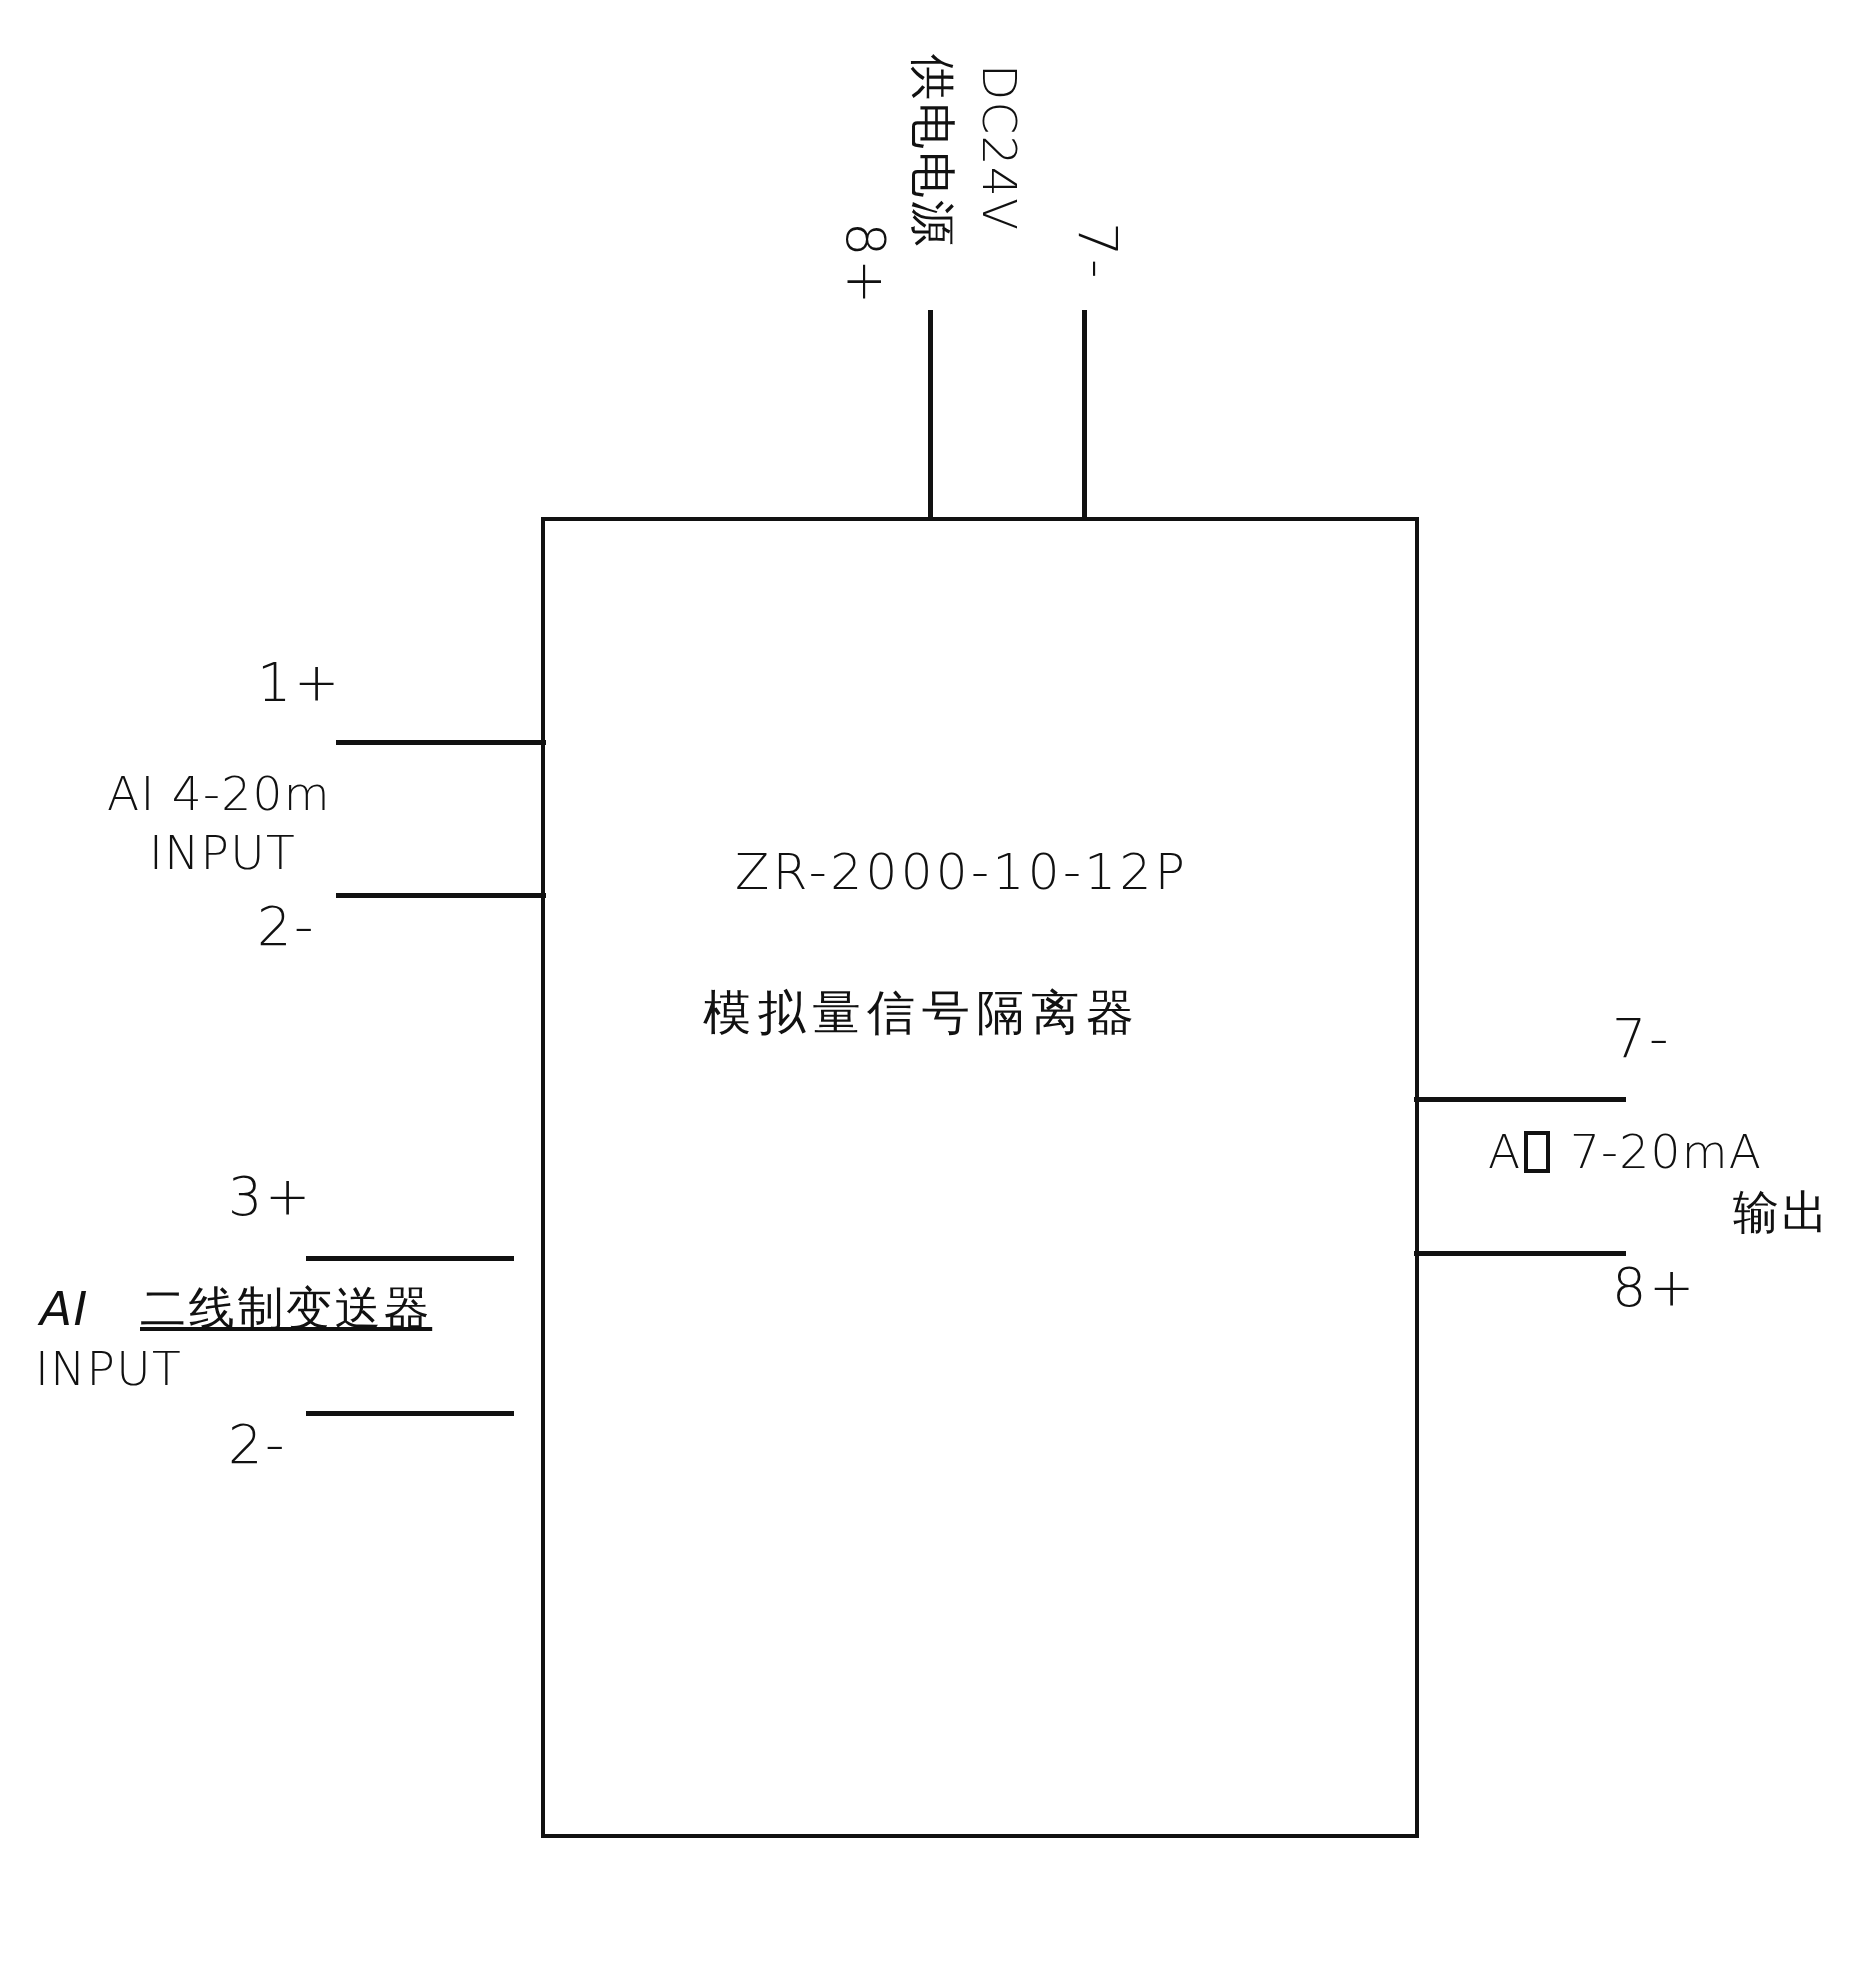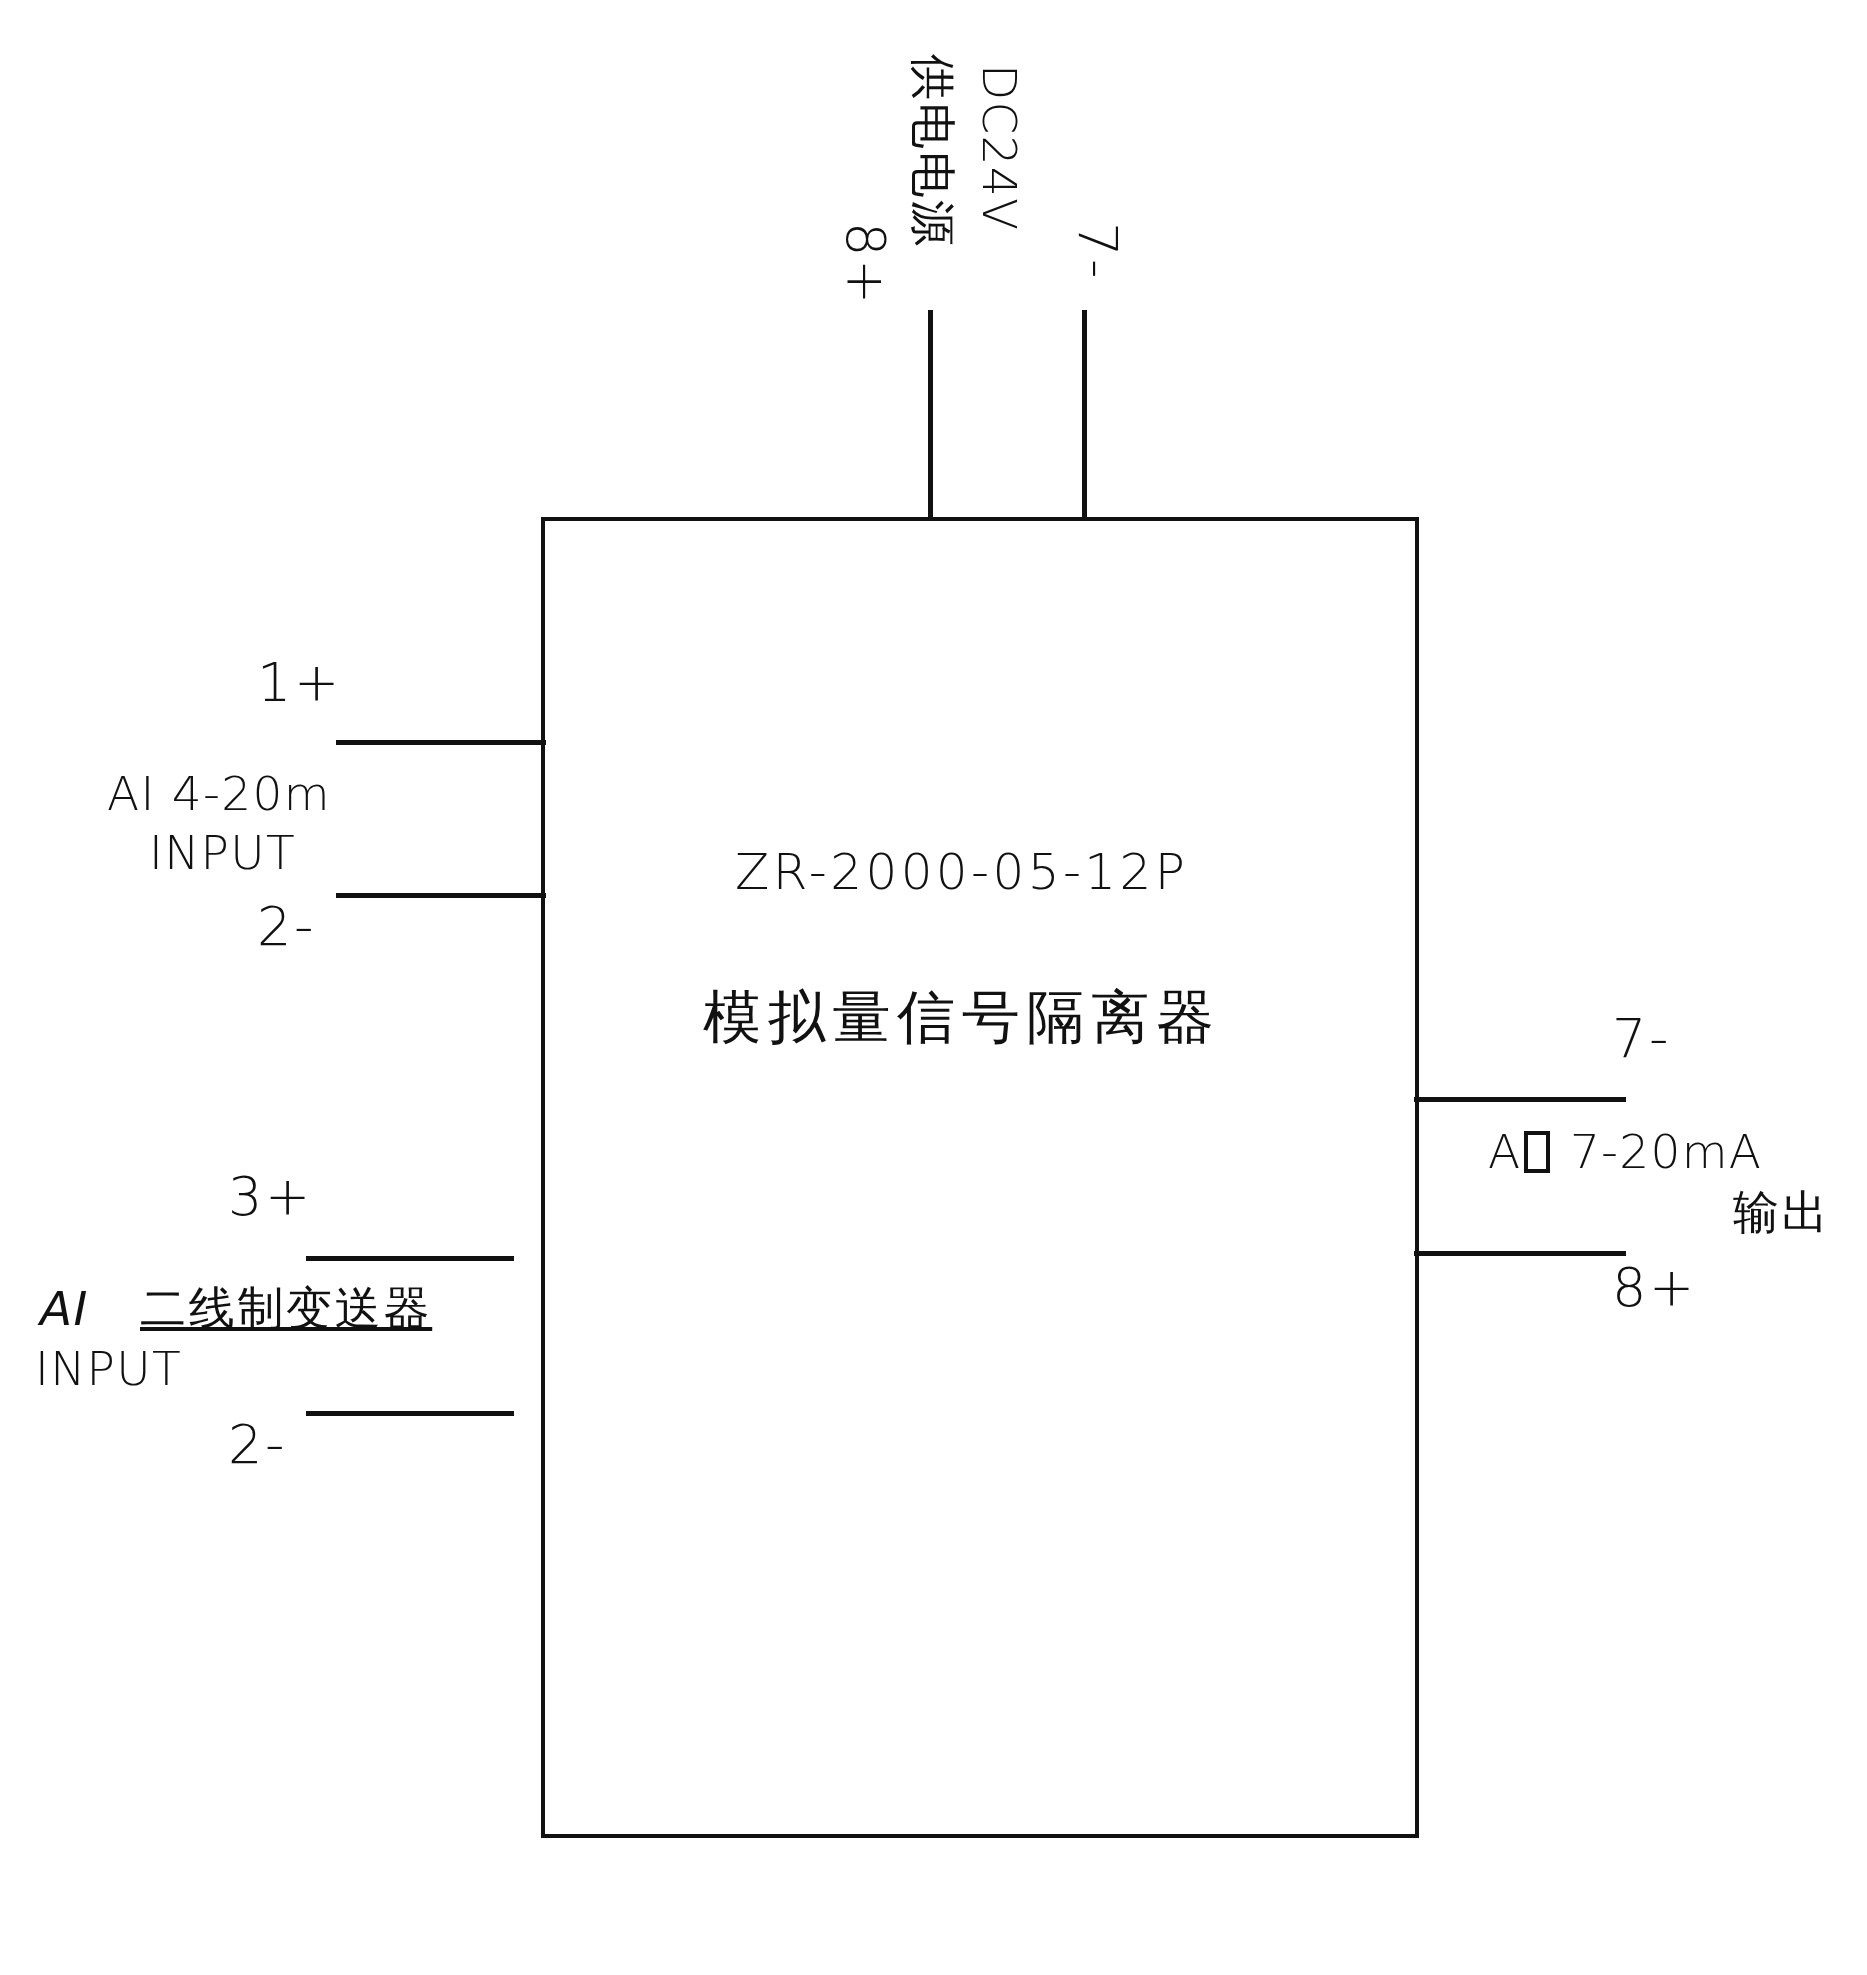--- a/index.html
+++ b/index.html
@@ -72,21 +72,21 @@
     font-size: 46px;
     letter-spacing: 2.7px;
   }
 
   
   #device-model {
     font-size: 50px;
     letter-spacing: 3.4px;
   }
   #device-name {
-    font-size: 58px;
+    font-size: 48px;
     letter-spacing: 6.7px;
   }
 
   
   .rot90 {
     transform: rotate(90deg);
     transform-origin: left top;
   }
 
   
@@ -111,21 +111,21 @@
   <div class="txt latin terminal-label rot90" style="left:893px; top:222px;">8+</div>
 
   <div class="txt cjk group-label-cjk rot90" style="left:957px; top:54px;">供电电源</div>
 
   <div class="txt latin group-label rot90" style="left:1024px; top:64px;">DC24V</div>
 
   <div class="txt latin terminal-label rot90" style="left:1125px; top:222px;">7-</div>
 
   <div id="device-box"></div>
 
-  <div class="txt latin" id="device-model" style="left:735px; top:846px;">ZR-2000-05-12P</div>
+  <div class="txt latin" id="device-model" style="left:735px; top:846px;">ZR-2000-10-12P</div>
 
   <div class="txt cjk" id="device-name" style="left:703px; top:987px;">模拟量信号隔离器</div>
 
   <div class="line-h" style="left:336px; top:740px; width:210px;"></div>
   <div class="line-h" style="left:336px; top:893px; width:210px;"></div>
 
   <div class="txt latin terminal-label" style="left:257px; top:655px;">1+</div>
 
   <div class="txt latin group-label" style="left:107px; top:769px;">AI  4-20m</div>
 

